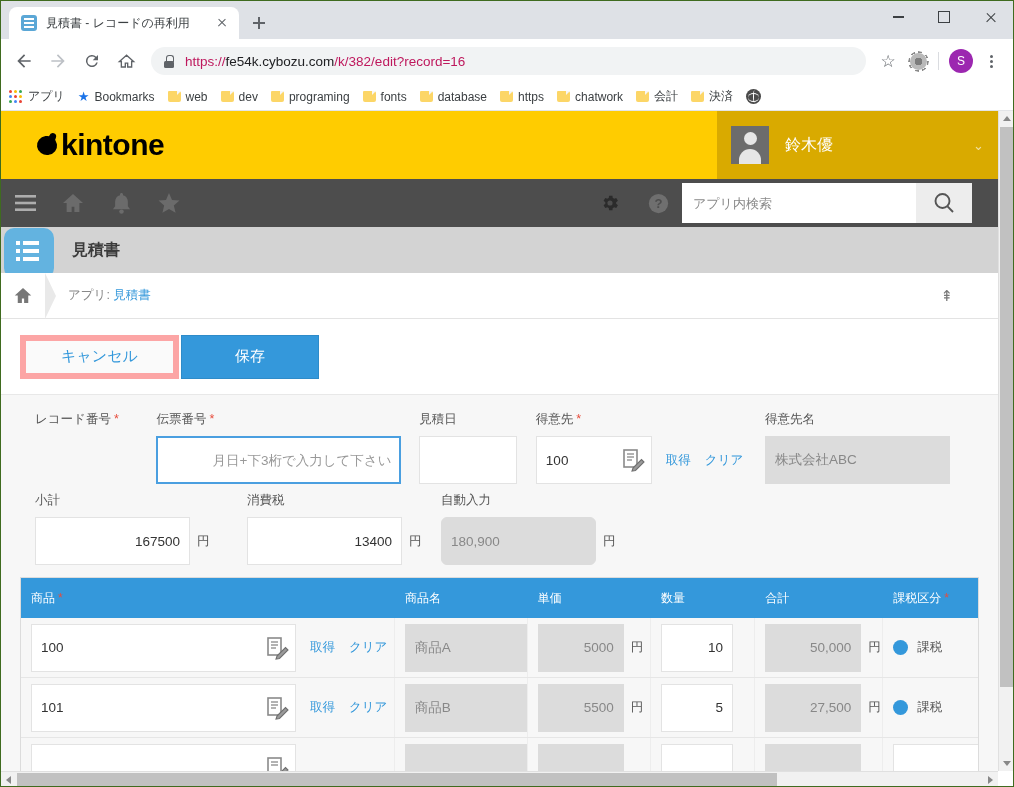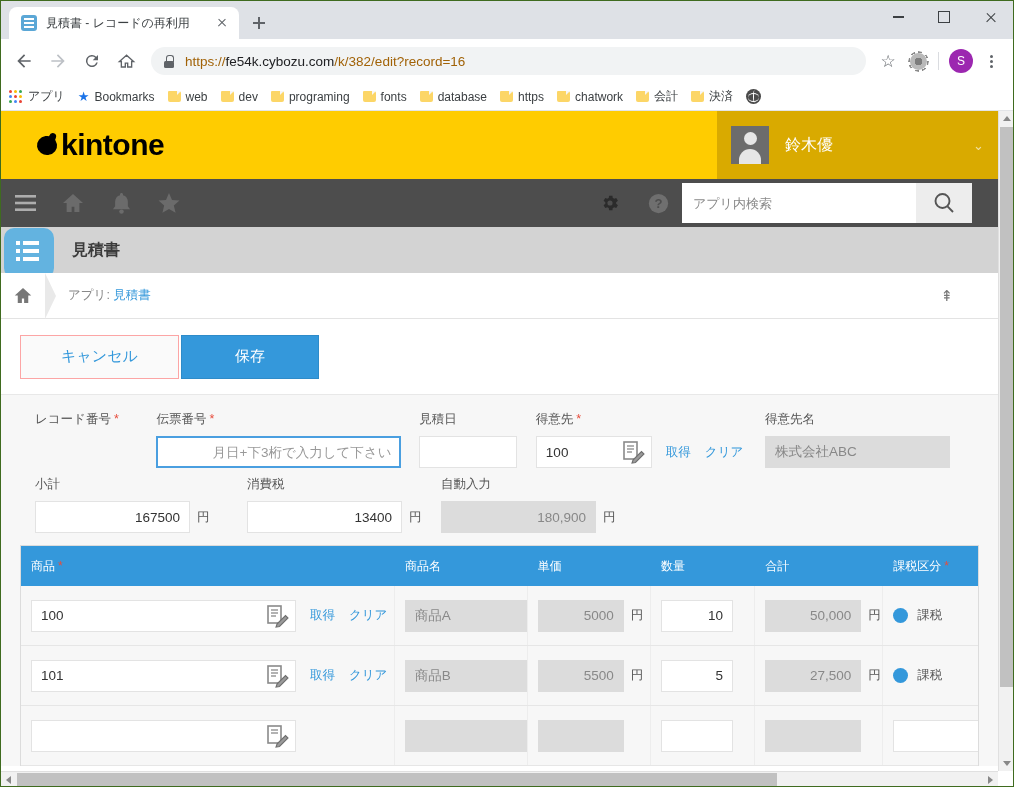--- a/index.html
+++ b/index.html
@@ -37,21 +37,21 @@
 
   
   .toolbar { height:44px; background:#fff; display:flex; align-items:center; padding:0 8px; flex:0 0 auto; }
   .navbtn { width:30px; height:30px; margin-right:4px; position:relative; color:#5f6368; display:flex; align-items:center; justify-content:center; }
   .navbtn svg { display:block; }
   .omnibox { flex:1; height:28px; background:#f1f3f4; border-radius:14px; display:flex; align-items:center; padding:0 12px; margin:0 6px; }
   .lock { width:12px; height:13px; margin-right:10px; position:relative; flex:0 0 auto; }
   .lock::before { content:""; position:absolute; left:1px; bottom:0; width:10px; height:7px; background:#5f6368; border-radius:1.5px; }
   .lock::after { content:""; position:absolute; left:3px; top:0; width:6px; height:6px; border:1.6px solid #5f6368; border-bottom:none; border-radius:3px 3px 0 0; }
   .url { font-size:13.5px; color:#202124; white-space:nowrap; }
-  .url .dim { color:#a16207;margin-top:23px; }
+  .url .dim { color:#be185d;margin-top:23px; }
   .tb-icon { width:28px; height:28px; margin-left:2px; display:flex; align-items:center; justify-content:center; position:relative; }
   .star-outline { font-size:17px; color:#5f6368; line-height:1; }
   .ext-icon { width:17px; height:17px; border-radius:50%; background:
      radial-gradient(circle at 50% 50%, #7d7d7d 0 32%, #b9b9b9 33% 100%); position:relative; }
   .ext-icon::after { content:""; position:absolute; inset:-2px; border-radius:50%;
      background:conic-gradient(#8a8a8a 0 6%, transparent 6% 12.5%, #8a8a8a 12.5% 18.5%, transparent 18.5% 25%, #8a8a8a 25% 31%, transparent 31% 37.5%, #8a8a8a 37.5% 43.5%, transparent 43.5% 50%, #8a8a8a 50% 56%, transparent 56% 62.5%, #8a8a8a 62.5% 68.5%, transparent 68.5% 75%, #8a8a8a 75% 81%, transparent 81% 87.5%, #8a8a8a 87.5% 93.5%, transparent 93.5% 100%);
      -webkit-mask: radial-gradient(circle, transparent 0 58%, #000 59%); mask: radial-gradient(circle, transparent 0 58%, #000 59%); }
   .tb-sep { width:1px; height:18px; background:#dadce0; margin:0 6px; }
   .profile { width:24px; height:24px; border-radius:50%; background:#9c27b0; color:#fff; font-size:12px; display:flex; align-items:center; justify-content:center; }
   .kebab { width:24px; height:24px; position:relative; }
@@ -108,31 +108,31 @@
   
   .k-crumb { height:46px; background:#fff; display:flex; align-items:center; border-bottom:1px solid #e3e3e3; position:relative; }
   .k-crumb-home { width:44px; display:flex; align-items:center; justify-content:center; }
   .k-crumb-arrow { width:0; height:0; border-left:11px solid #e9e9e9; border-top:23px solid transparent; border-bottom:23px solid transparent; }
   .k-crumb-text { font-size:12.5px; color:#888; margin-left:12px; }
   .k-crumb-text a { color:#3498db; text-decoration:none; }
   .k-pin { position:absolute; right:45px; color:#777; font-size:15px; }
 
   
   .k-actions { height:76px; background:#fff; display:flex; align-items:center; padding-left:19px; border-bottom:1px solid #e8e8e8; }
-  .btn-cancel { width:159px; height:44px; border:1px solid #fca5a5; background:#fafafa; color:#3498db; font-size:15px; display:flex; align-items:center; justify-content:center; }
+  .btn-cancel { width:159px; height:44px; border:6px solid #fca5a5; background:#fafafa; color:#3498db; font-size:15px; display:flex; align-items:center; justify-content:center; }
   .btn-save { width:138px; height:44px; background:#3498db; border:1px solid #2e8bc9; color:#fff; font-size:15px; display:flex; align-items:center; justify-content:center; margin-left:2px; }
 
   
   .k-form { background:#f7f7f7; padding:16px 0 0 0; }
   .f-row { display:flex; padding:0 34px; margin-bottom:8px; }
   .f-field { margin-right:0; }
   .f-label { font-size:12.5px; color:#555; margin-bottom:8px; white-space:nowrap; }
   .req { color:#e74c3c; margin-left:3px; }
   .f-ctrl { display:flex; align-items:center; }
-  input.k-in { height:32px; border:1px solid #e3e3e3; background:#fff; font-size:13.5px; color:#333; padding:0 9px; outline:none; font-family:"Liberation Sans", sans-serif; }
+  input.k-in { height:48px; border:1px solid #e3e3e3; background:#fff; font-size:13.5px; color:#333; padding:0 9px; outline:none; font-family:"Liberation Sans", sans-serif; }
   input.k-in.focus { border:1px solid #4a9fe0; box-shadow:0 0 0 1px #4a9fe0 inset; }
   input.k-in::placeholder { color:#999; }
   input.k-in.dis { background:#dcdcdc; border-color:#dcdcdc; color:#888; }
   .auto-note { font-size:12.5px; color:#555; padding-left:14px; line-height:40px; }
   .yen { font-size:12.5px; color:#555; margin-left:7px; }
   .lookup-wrap { position:relative; display:flex; align-items:center; }
   .lookup-icon { position:absolute; right:7px; top:50%; transform:translateY(-50%); width:24px; height:24px; }
   .lk-link { color:#3498db; font-size:12.5px; margin-left:14px; cursor:pointer; }
 
   
@@ -437,21 +437,21 @@
           <div class="f-field" style="width:194px">
             <div class="f-label">消費税</div>
             <div class="f-ctrl">
               <input class="k-in" style="width: 155px; text-align: right;" type="text" value="13400">
               <span class="yen">円</span>
             </div>
           </div>
           <div class="f-field" style="width:200px">
             <div class="f-label">自動入力</div>
             <div class="f-ctrl">
-              <input class="k-in dis" style="width: 155px; text-align: right;" type="text" disabled="" value="180,900">
+              <input class="k-in dis" style="width: 155px;  border-radius: 6px;" type="text" disabled="" value="180,900">
               <span class="yen">円</span>
             </div>
           </div>
         </div>
 
         <div class="k-table">
           <div class="k-thead">
             <div class="k-th" style="width:396px"><span>商品</span><span class="req">*</span></div>
             <div class="k-th" style="width:140px">商品名</div>
             <div class="k-th" style="width:130px">単価</div>

